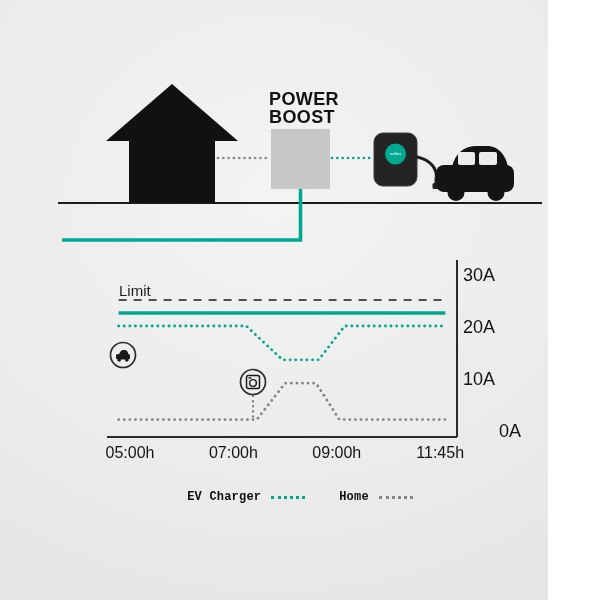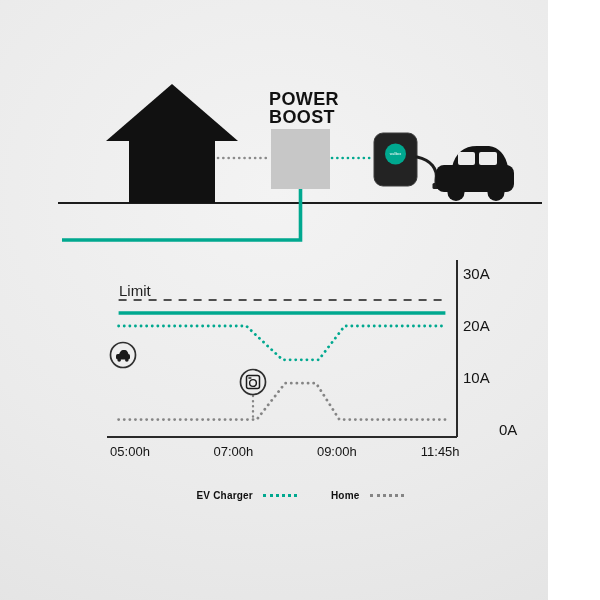--- a/index.html
+++ b/index.html
@@ -8,28 +8,28 @@
     background:radial-gradient(115% 90% at 50% 32%, #f3f3f3 0%, #ebebeb 55%, #e2e2e2 100%);
   }
   svg{display:block;}
   .scene-svg{position:absolute;left:0;top:0;}
   .chart-svg{position:absolute;left:95px;top:255px;}
   .pb-label{
     position:absolute;left:269px;top:90px;
     font-weight:bold;font-size:18px;line-height:18px;color:#121212;letter-spacing:.4px;
   }
   .limit-label{position:absolute;left:119px;top:282px;font-size:15px;color:#1f1f1f;}
-  .y-tick{position:absolute;left:463px;font-size:15px;color:#141414;}
-  .x-tick{position:absolute;top:444px;width:56px;text-align:center;font-size:13px;color:#141414;}
+  .y-tick{position:absolute;left:463px;font-size:18px;color:#141414;}
+  .x-tick{position:absolute;top:444px;width:56px;text-align:center;font-size:16px;color:#141414;}
   .legend{
     position:absolute;left:0;top:490px;width:600px;
     display:flex;justify-content:center;align-items:center;
   }
   .legend-item{display:flex;align-items:center;gap:10px;margin:0 17px;}
-  .legend-label{font-weight:bold;font-size:10px;color:#0f0f0f;letter-spacing:.2px;}
+  .legend-label{font-weight:bold;font-size:12px;color:#0f0f0f;letter-spacing:.2px;font-family:Liberation Mono, monospace;}
   .swatch{display:inline-block;width:34px;height:0;}
 </style>
 </head>
 <body>
 
 <div class="stage">
 
   <svg class="scene-svg" width="600" height="250" viewBox="0 0 600 250">
 
     <line x1="58" y1="203" x2="542" y2="203" stroke="#1c1c1c" stroke-width="2"></line>

